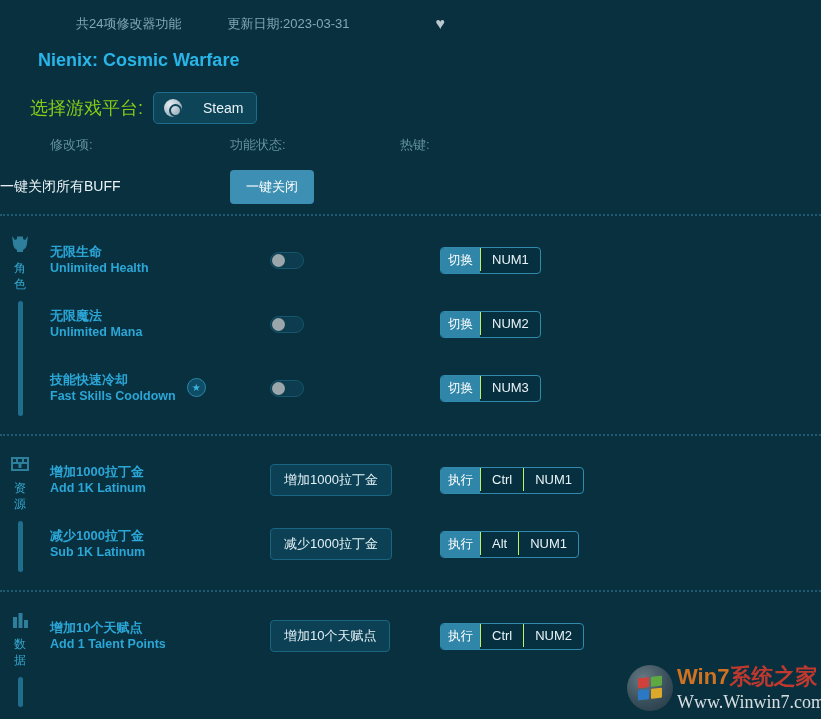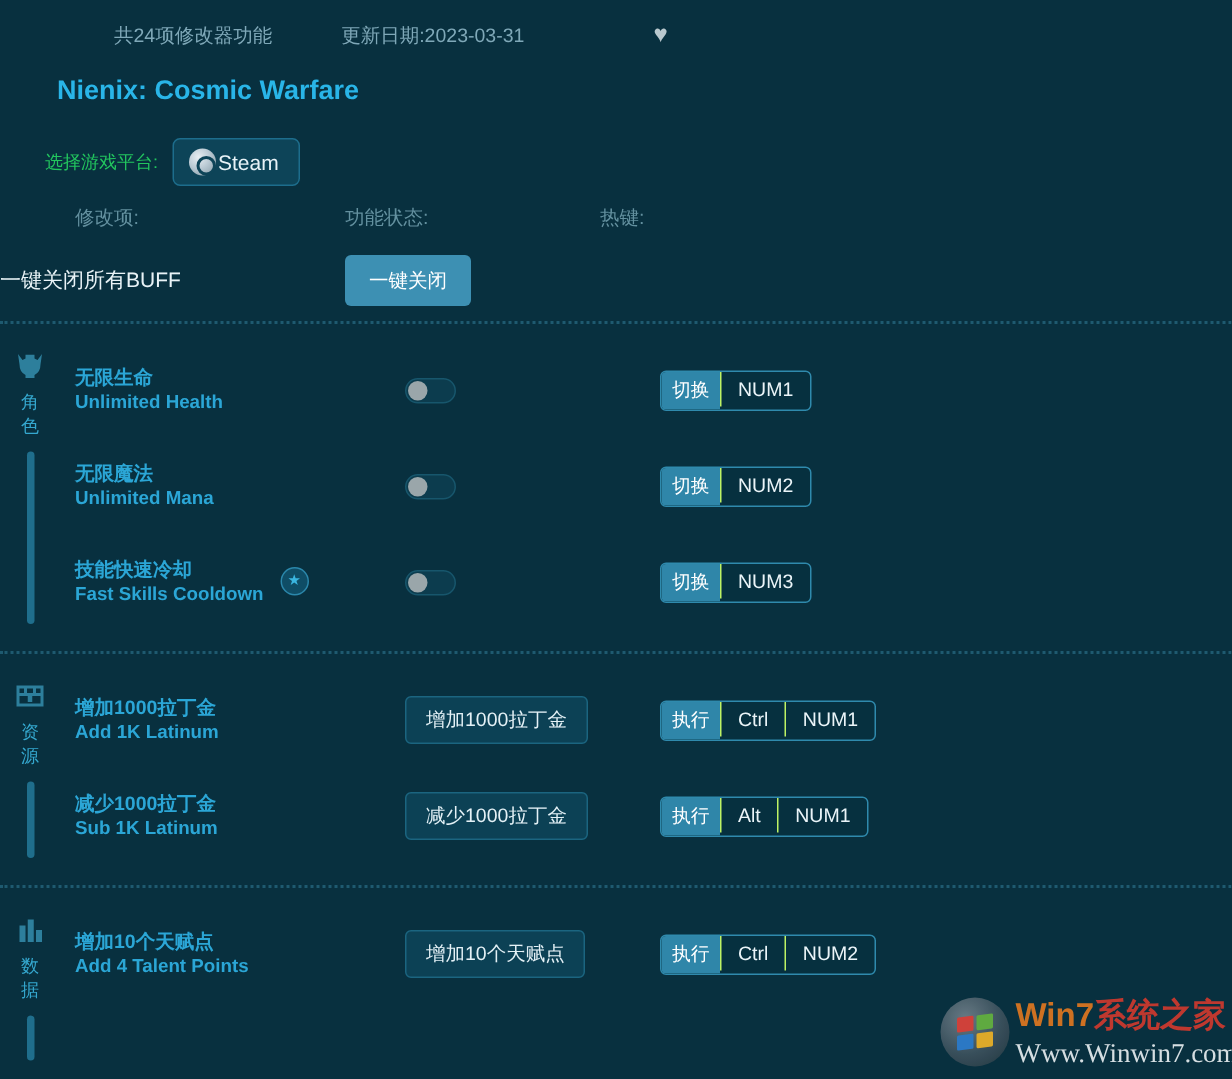--- a/index.html
+++ b/index.html
@@ -62,28 +62,28 @@
   }
 
   
   .platform-row {
     display: flex;
     align-items: center;
     padding-left: 30px;
     height: 44px;
   }
   .platform-label {
-    font-size: 12px;
-    color: #22c55e;
+    font-size: 18px;
+    color: #84cc16;
     margin-right: 10px;
   }
   .platform-btn {
     display: inline-flex;
     align-items: center;
-    gap: 1px;
+    gap: 21px;
     background: #0d4458;
     border: 1px solid #1d6d8c;
     border-radius: 5px;
     padding: 6px 13px 6px 10px;
     cursor: pointer;
   }
   .platform-btn .steam-glyph {
     width: 18px; height: 18px;
     border-radius: 50%;
     background: radial-gradient(circle at 35% 32%, #e8eef2 0%, #b9c9d3 45%, #7e949f 100%);
@@ -513,21 +513,21 @@
           </svg>
         </div>
         <div class="sec-label">数据</div>
         <div class="sec-bar"></div>
       </div>
       <div class="sec-rows">
         <div class="row">
           <div class="cell-name">
             <div class="name-block">
               <div class="name-cn">增加10个天赋点</div>
-              <div class="name-en">Add 4 Talent Points</div>
+              <div class="name-en">Add 1 Talent Points</div>
             </div>
           </div>
           <div class="cell-ctrl">
             <button class="btn-action">增加10个天赋点</button>
           </div>
           <div class="cell-hot">
             <span class="hotkey">
               <span class="hk-type">执行</span>
               <span class="hk-key">Ctrl</span>
               <span class="hk-key">NUM2</span>

